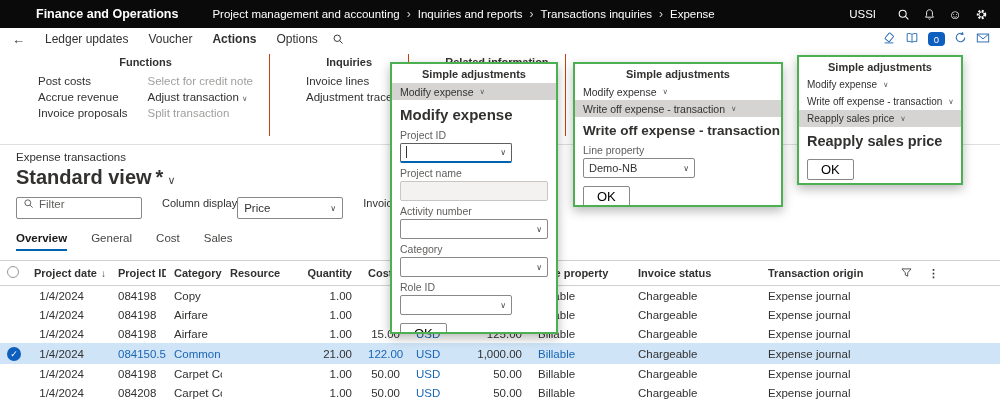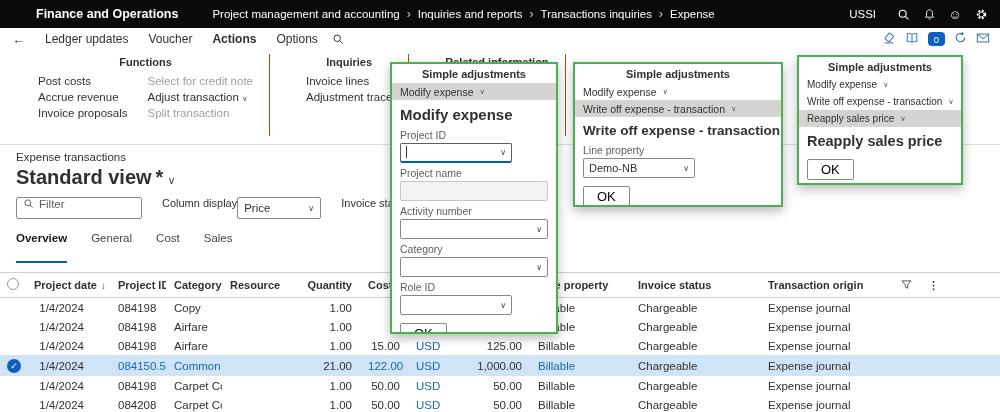--- a/index.html
+++ b/index.html
@@ -41,25 +41,25 @@
   
   .pagehead { padding:6px 16px 0; }
   .caption { font-size:11.5px; color:#323130; }
   .viewtitle { font-size:20px; font-weight:bold; margin-top:3px; display:flex; align-items:baseline; gap:4px; }
   .viewtitle .chev { font-size:11px; font-weight:normal; color:#484644; }
   .filters { display:flex; gap:20px; margin-top:8px; align-items:flex-end; }
   .fcol { display:flex; flex-direction:row; }
   .flabel { font-size:11px; margin-bottom:3px; }
   .filterbox { width:126px; height:22px; border:1px solid #8a8886; border-radius:2px; display:flex; gap:5px; padding:0 6px; color:#605e5c; background:#fff; }
   .filterbox .ph { font-size:11.5px; color:#605e5c; }
-  .combo { width:84px; height:22px; border:1px solid #8a8886; border-radius:2px; display:flex; align-items:center; justify-content:space-between; padding:0 6px; font-size:11.5px; background:#fff; }
+  .combo { width:106px; height:22px; border:1px solid #8a8886; border-radius:2px; display:flex; align-items:center; justify-content:space-between; padding:0 6px; font-size:11.5px; background:#fff; }
   .chevc { font-size:8px; color:#484644; }
 
   .tabs { display:flex; gap:24px; margin:13px 0 0 16px; }
-  .tab { font-size:11.5px; color:#484644; padding-bottom:17px; border-bottom:2px solid transparent; cursor:default; }
+  .tab { font-size:11.5px; color:#484644; padding-bottom:5px; border-bottom:2px solid transparent; cursor:default; }
   .tab.active { color:#1b1a19; font-weight:bold; border-bottom-color:#0063b1; }
 
   
   table.grid { border-collapse:collapse; table-layout:fixed; width:1000px; margin-top:9px; }
   .grid th { border-top:1px solid #d2d0ce; border-bottom:1px solid #d2d0ce; font-weight:bold; font-size:11px; text-align:left; padding:5px 8px; color:#323130; white-space:nowrap; overflow:hidden; }
   .grid td { font-size:11.5px; padding:4px 8px 3px; white-space:nowrap; overflow:hidden; color:#323130; }
   .grid tr.selected td { background:#cfe4f7; }
   .grid .link { color:#1a66b3; }
   .grid td:nth-child(2) { text-align:right; padding-right:26px; }
   .grid th:nth-child(6), .grid td:nth-child(6),

